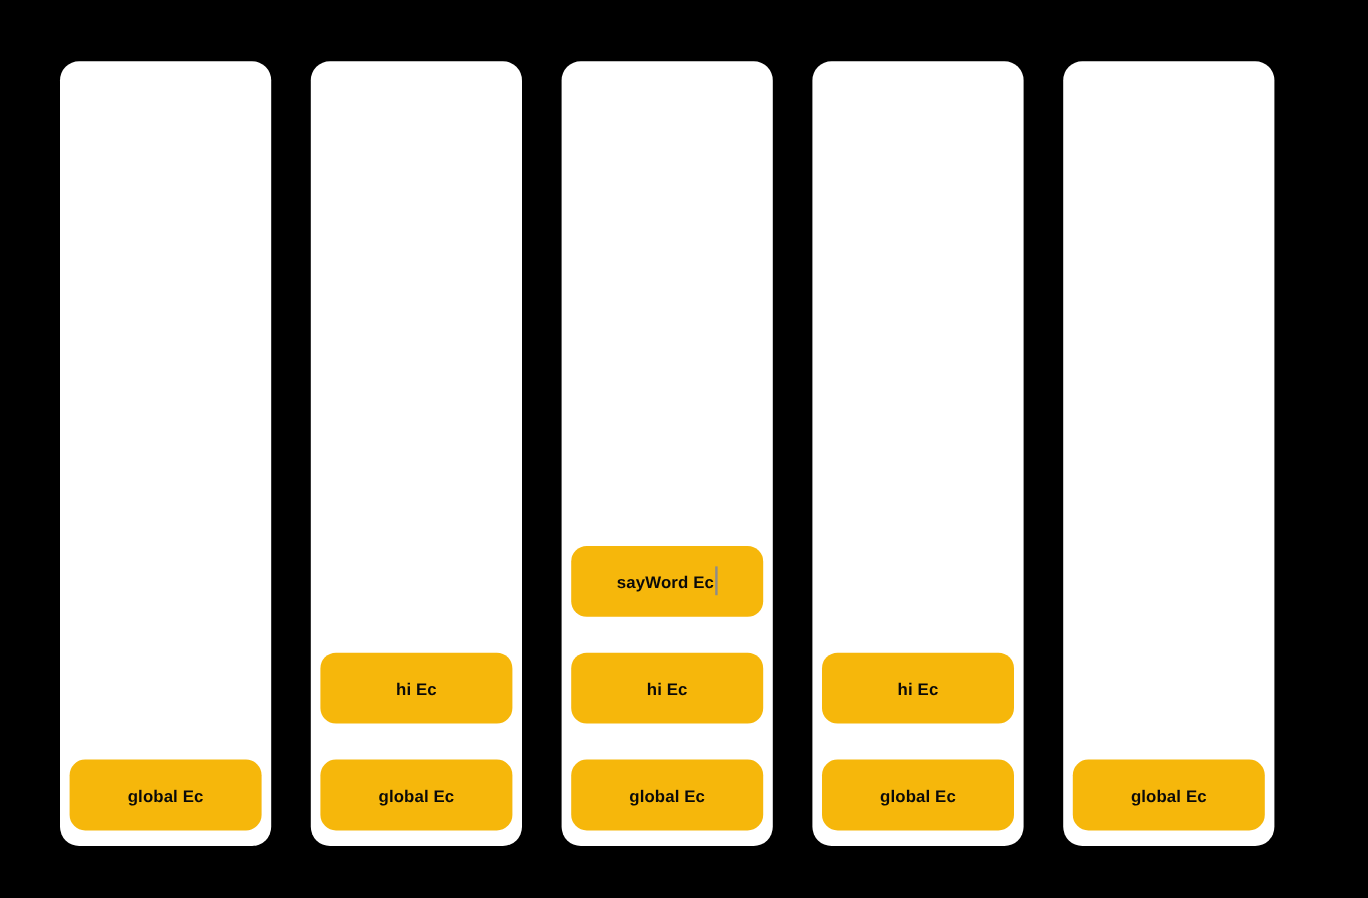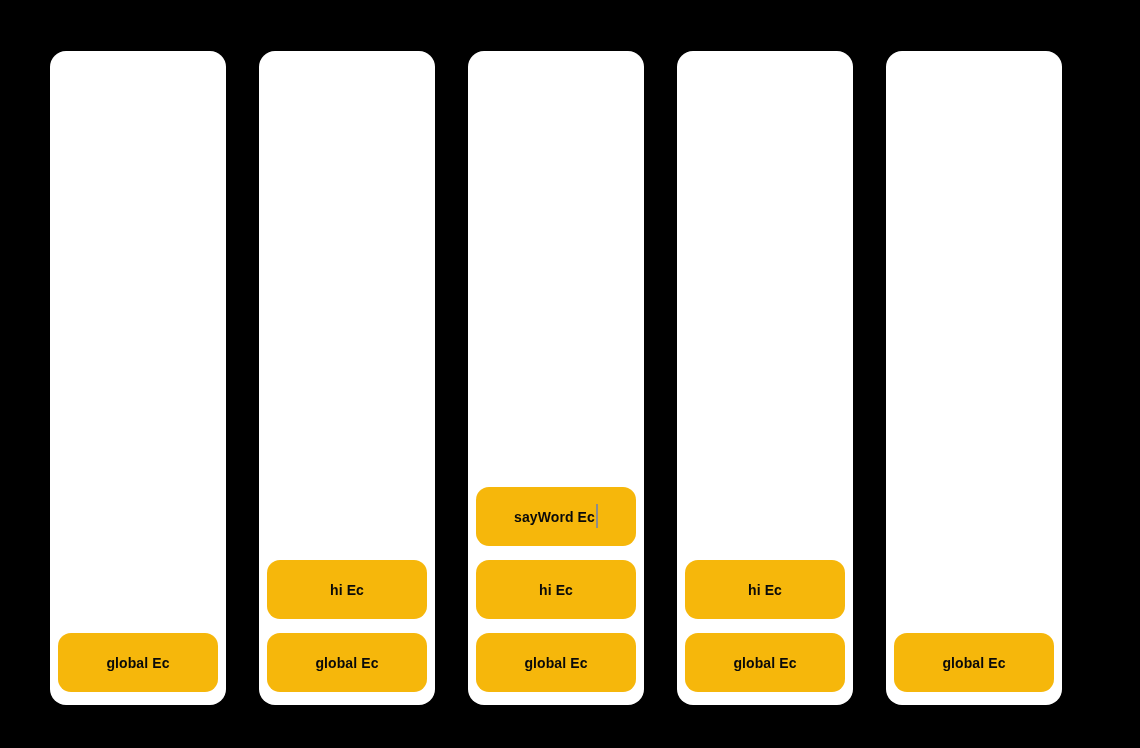--- a/index.html
+++ b/index.html
@@ -24,21 +24,21 @@
   .panel {
     width: 176px;
     height: 654px;
     background: #ffffff;
     border-radius: 16px;
     box-sizing: border-box;
     padding: 9px 8px 13px 8px;
     display: flex;
     flex-direction: column;
     justify-content: flex-end;
-    gap: 14px;
+    gap: 30px;
   }
   .block {
     height: 59px;
     min-height: 59px;
     border-radius: 13px;
     display: flex;
     align-items: center;
     justify-content: center;
     font-size: 14px;
     font-weight: 700;

